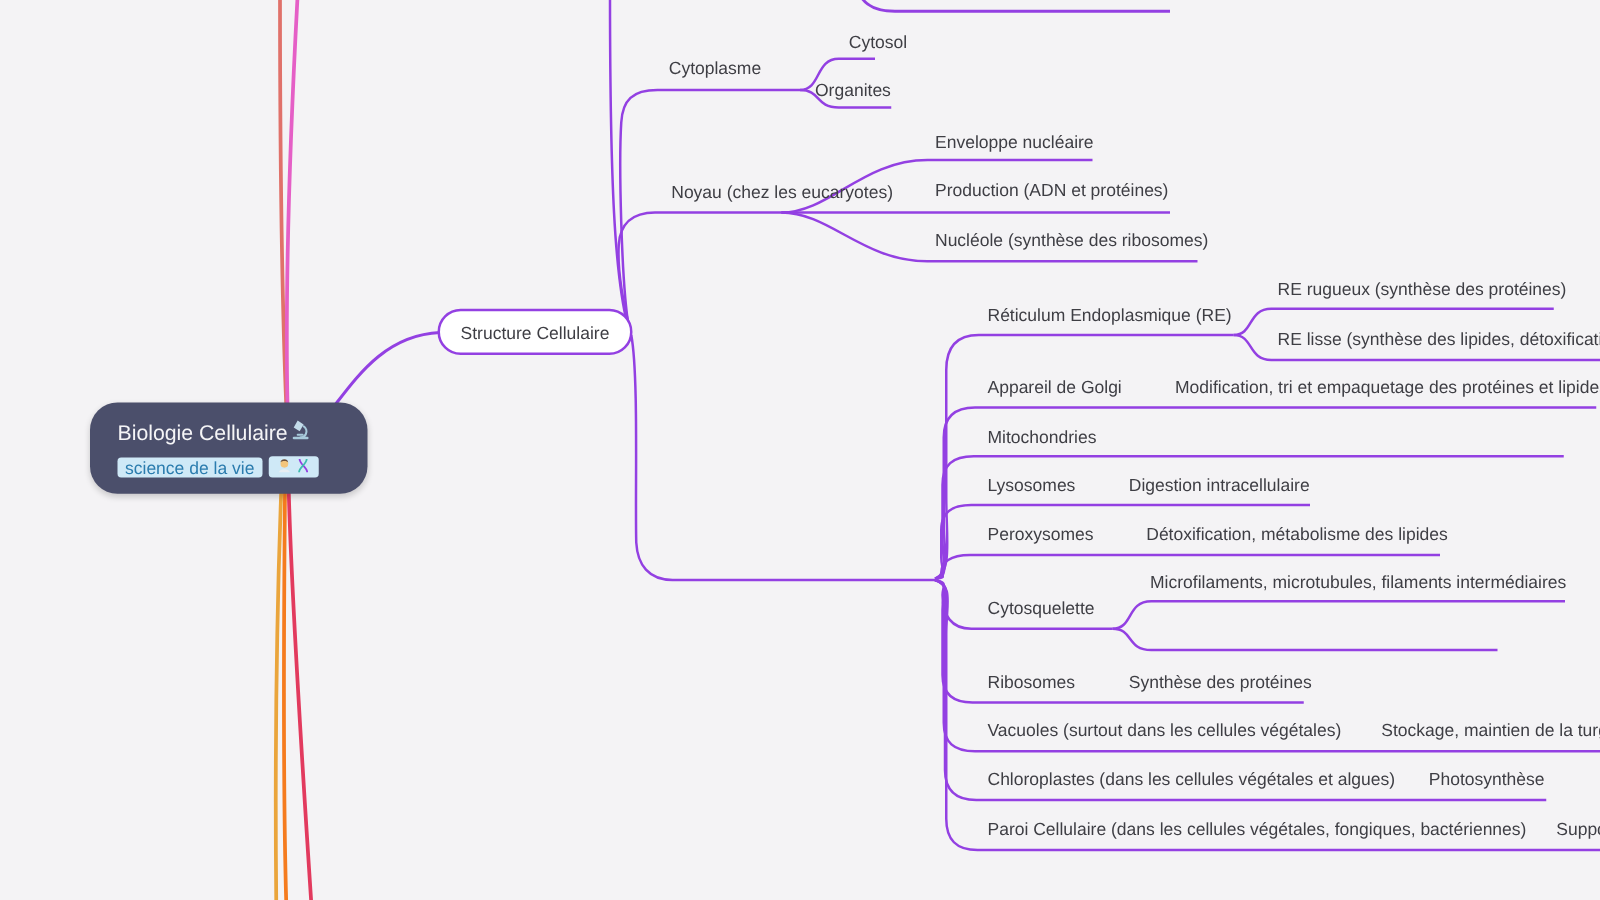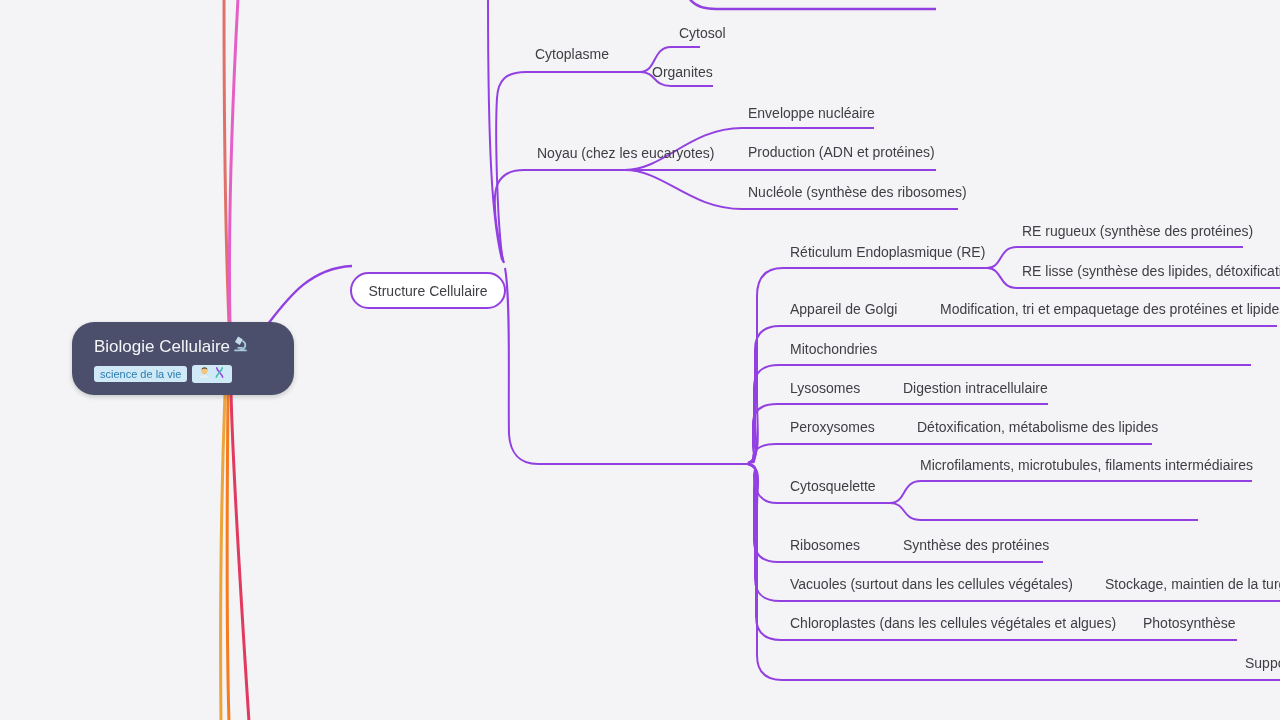--- a/index.html
+++ b/index.html
@@ -19,28 +19,28 @@
     position:absolute;left:72px;top:322px;width:222px;height:73px;
     border-radius:22px;box-sizing:border-box;padding:12px 20px 0 22px;
     box-shadow:0 2px 5px rgba(0,0,0,.18);
   }
   .root-title{
     color:#f5f5f7;font-size:17px;line-height:24px;white-space:nowrap;
     display:flex;align-items:center;gap:1px;
   }
   .tag-row{display:flex;gap:5px;margin-top:5px;align-items:center;}
   .tag{
-    font-size:11px;line-height:14px;padding:1px 6px;border-radius:3px;
+    font-size:14px;line-height:14px;padding:1px 6px;border-radius:3px;
     display:inline-flex;align-items:center;gap:2px;white-space:nowrap;
   }
   .pill{
     position:absolute;left:350px;top:247px;width:156px;height:37px;
     background:#ffffff;border:2px solid #9340e2;border-radius:19px;
     box-sizing:border-box;display:flex;align-items:center;justify-content:center;
-    font-size:14px;color:#3e3e44;white-space:nowrap;margin-top:25px;
+    font-size:14px;color:#3e3e44;white-space:nowrap;
   }
 </style>
 </head>
 <body>
 
 <div class="canvas" style="background-color: rgb(244, 243, 245);">
 
   <svg class="links" viewBox="0 0 1280 720">
 
     <path stroke-width="3" d="M224,-2 C224,130 226,250 229,324" stroke="#e0716a"></path>
@@ -141,15 +141,16 @@
 
   <div class="lbl" style="left:790px;top:536px;">Ribosomes</div>
   <div class="lbl" style="left:903px;top:536px;">Synthèse des protéines</div>
 
   <div class="lbl" style="left:790px;top:575px;">Vacuoles (surtout dans les cellules végétales)</div>
   <div class="lbl" style="left:1105px;top:575px;">Stockage, maintien de la turg</div>
 
   <div class="lbl" style="left:790px;top:614px;">Chloroplastes (dans les cellules végétales et algues)</div>
   <div class="lbl" style="left:1143px;top:614px;">Photosynthèse</div>
 
+  <div class="lbl" style="left:790px;top:654px;">Paroi Cellulaire (dans les cellules végétales, fongiques, bactériennes)</div>
   <div class="lbl" style="left:1245px;top:654px;">Suppo</div>
 
 </div>
 
 </body></html>

